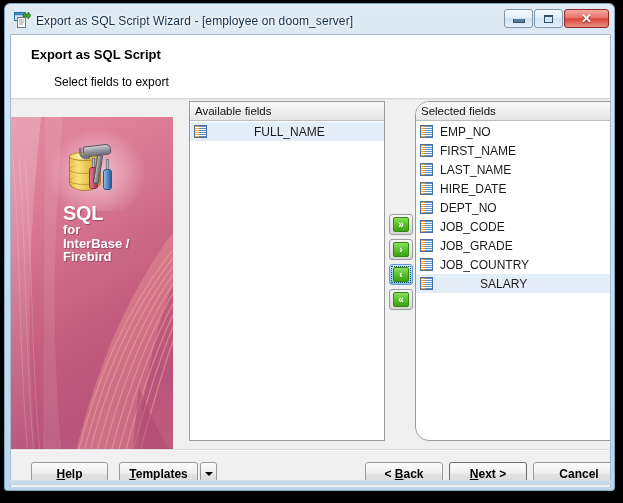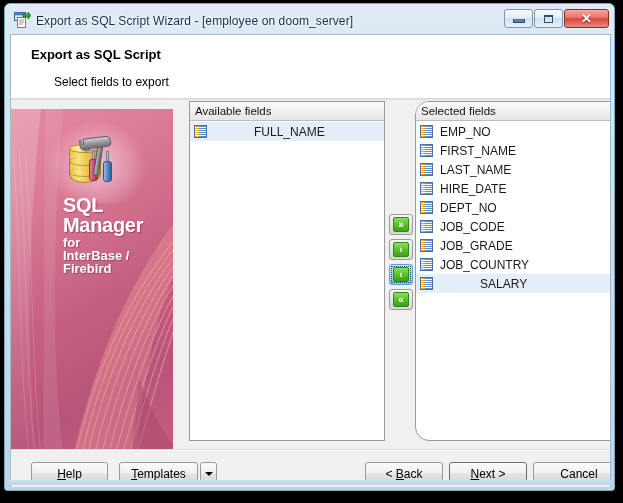--- a/index.html
+++ b/index.html
@@ -152,21 +152,21 @@
     left: 0;
     top: 66px;
     right: 0;
     bottom: 0;
     background: #f0f0f0;
   }
 
   
   #branding {
     position: absolute;
-    left: 0; top: 8px;
+    left: 0; top: 16px;
     width: 162px;
     height: 348px;
     overflow: hidden;
     background: linear-gradient(150deg, #e3879f 0%, #dd7f99 18%, #c55f80 55%, #b8547a 78%, #c2607f 100%);
   }
   #branding .swoosh { position: absolute; }
 
   #logo-block {
     position: absolute;
     left: 52px;
@@ -382,20 +382,21 @@
   }
 
   
   #footer {
     position: absolute;
     left: 0; right: 0;
     top: 348px;
     bottom: 0;
     background: #f0f0f0;
     border-top: 1px solid #dcdcdc;
+    font-weight: bold;
   }
   #footer::before {
     content: "";
     position: absolute;
     left: 0; right: 0; top: 0;
     height: 2px;
     background: linear-gradient(180deg,#ffffff,#e8e8e8);
   }
   .btn {
     position: absolute;
@@ -526,21 +527,20 @@
             <div class="sd sd-pink-s"></div>
             <div class="sd sd-pink-h"></div>
             <div class="sd sd-blue-s"></div>
             <div class="sd sd-blue-h"></div>
             <div class="hammer-handle"></div>
             <div class="hammer-claw"></div>
             <div class="hammer-head"></div>
           </div>
           <div id="logo-text">
             <span class="big">SQL</span>
-            <span class="big">Manager</span>
             <span class="small">for</span>
             <span class="small">InterBase /</span>
             <span class="small">Firebird</span>
           </div>
         </div>
       </div>
 
       <div id="available-list" class="fieldlist">
         <div class="list-header">Available fields</div>
         <div class="list-body">

